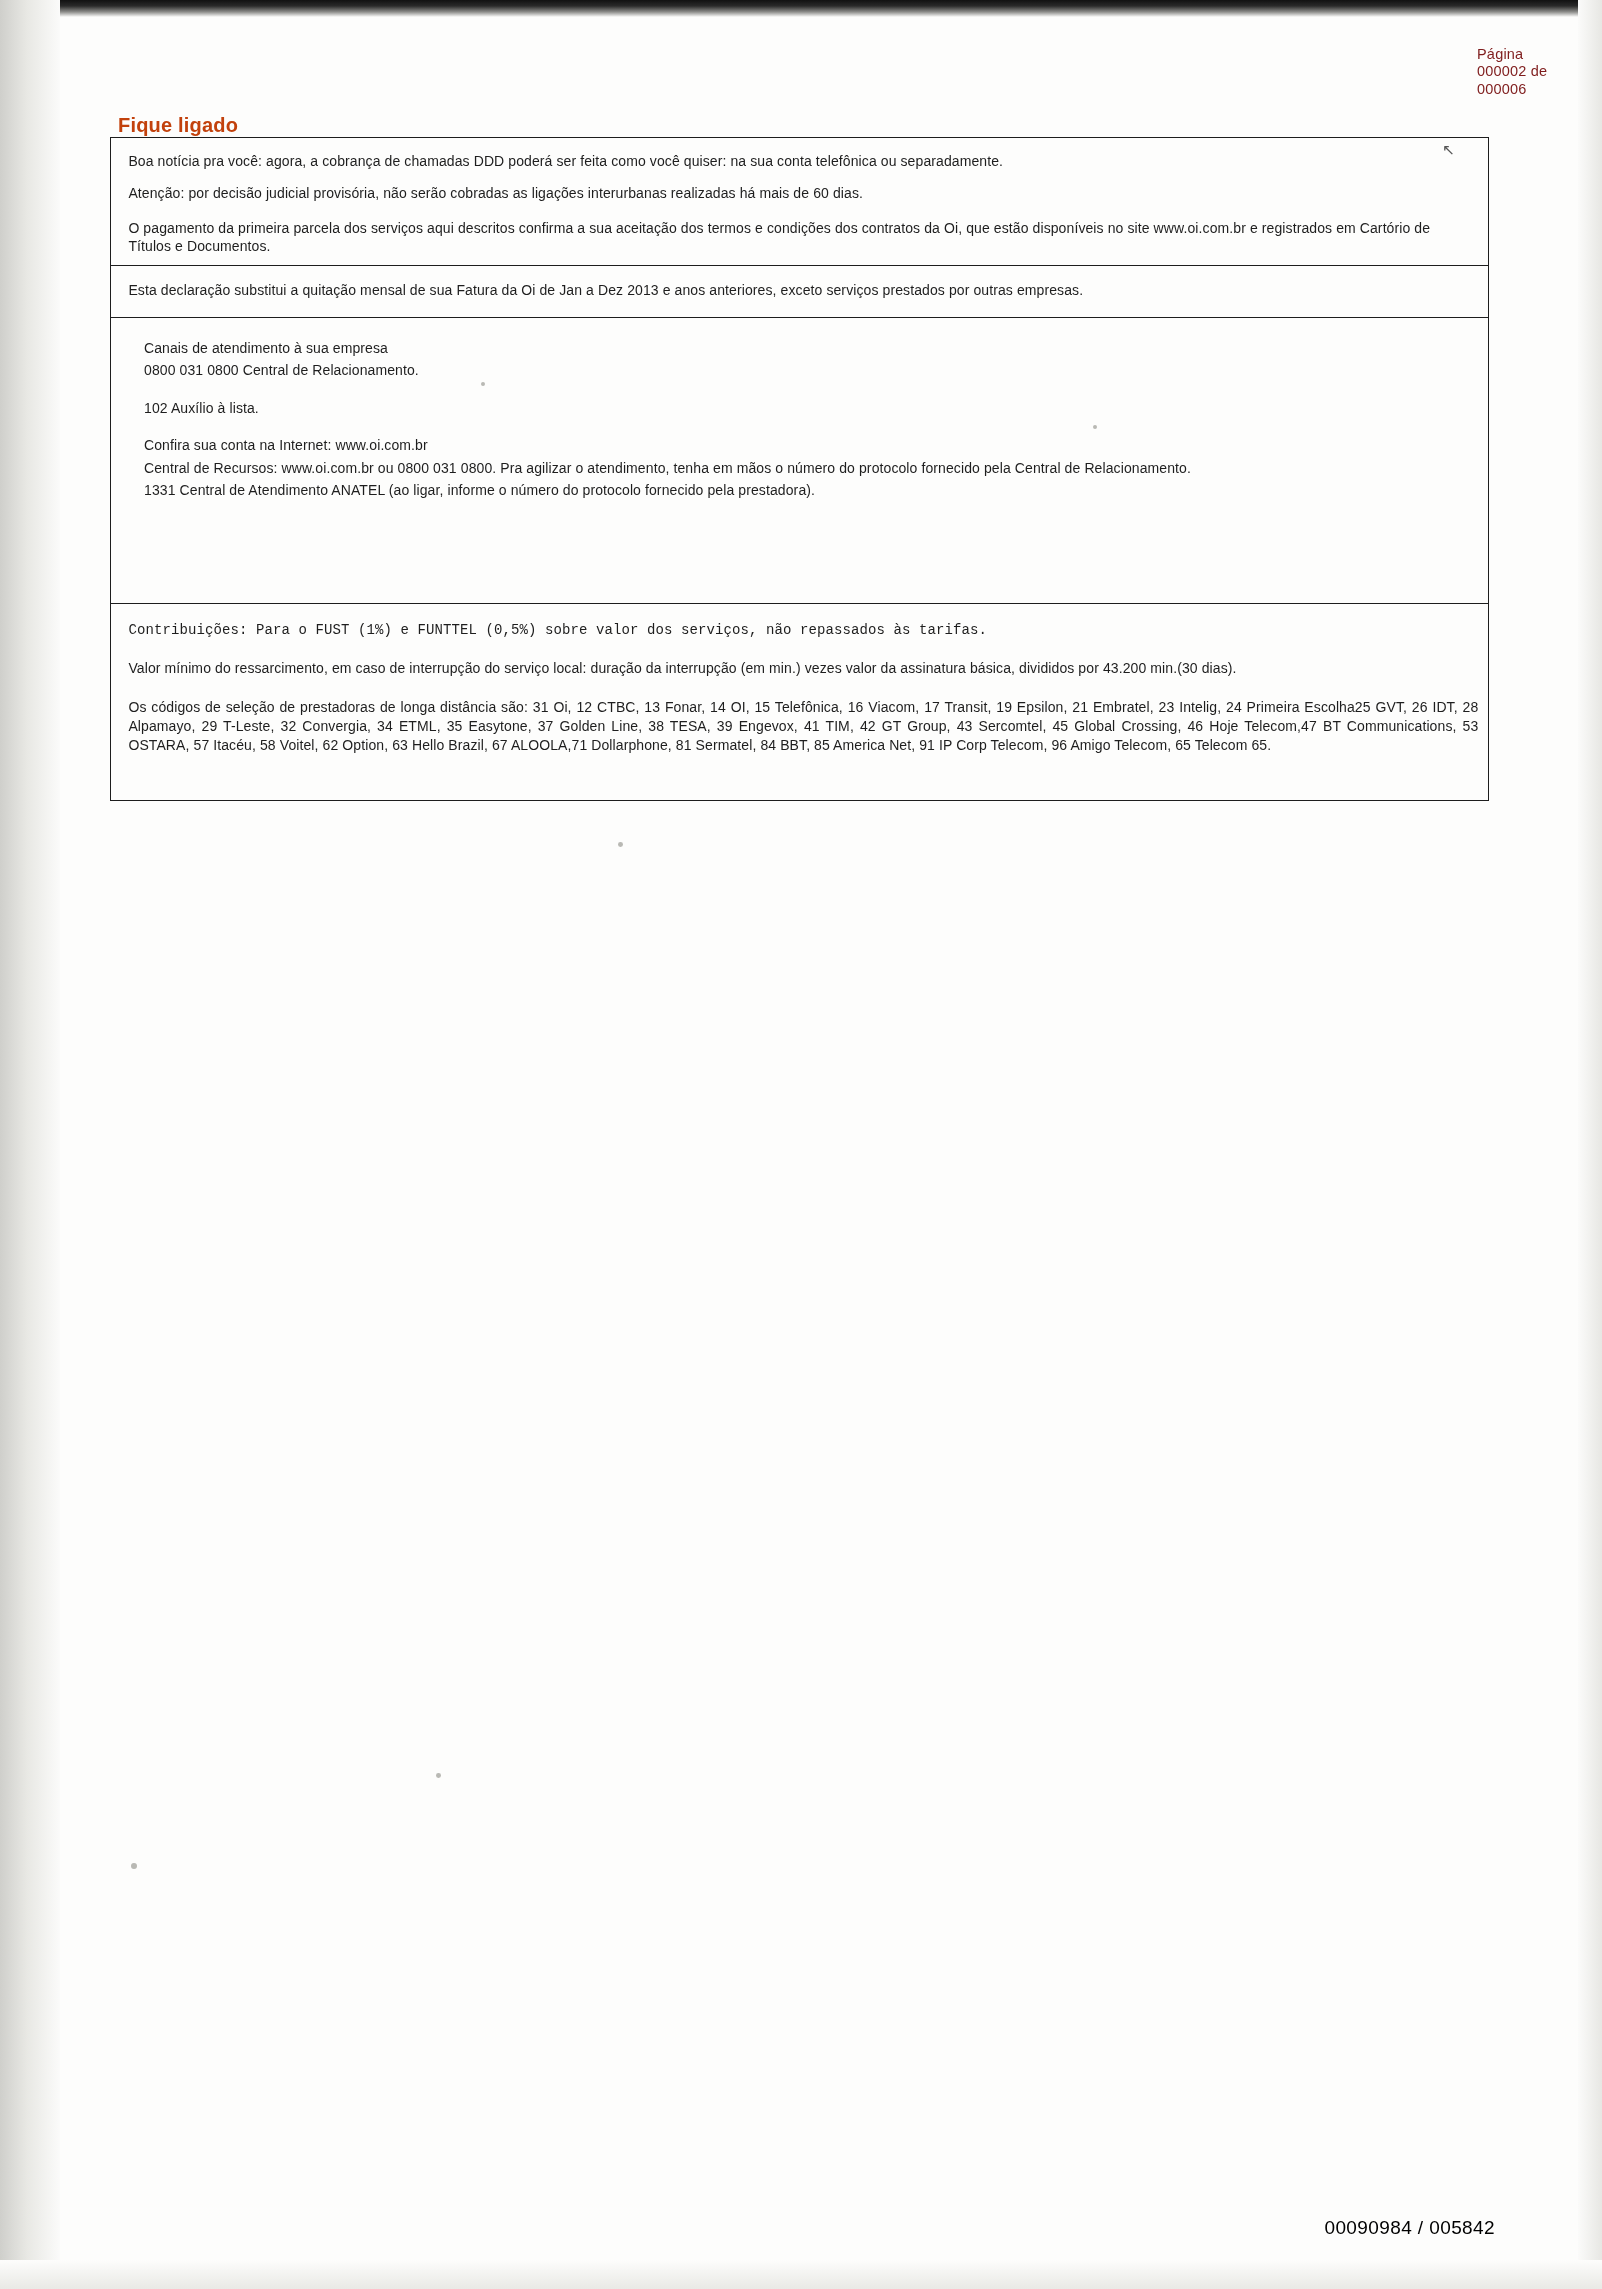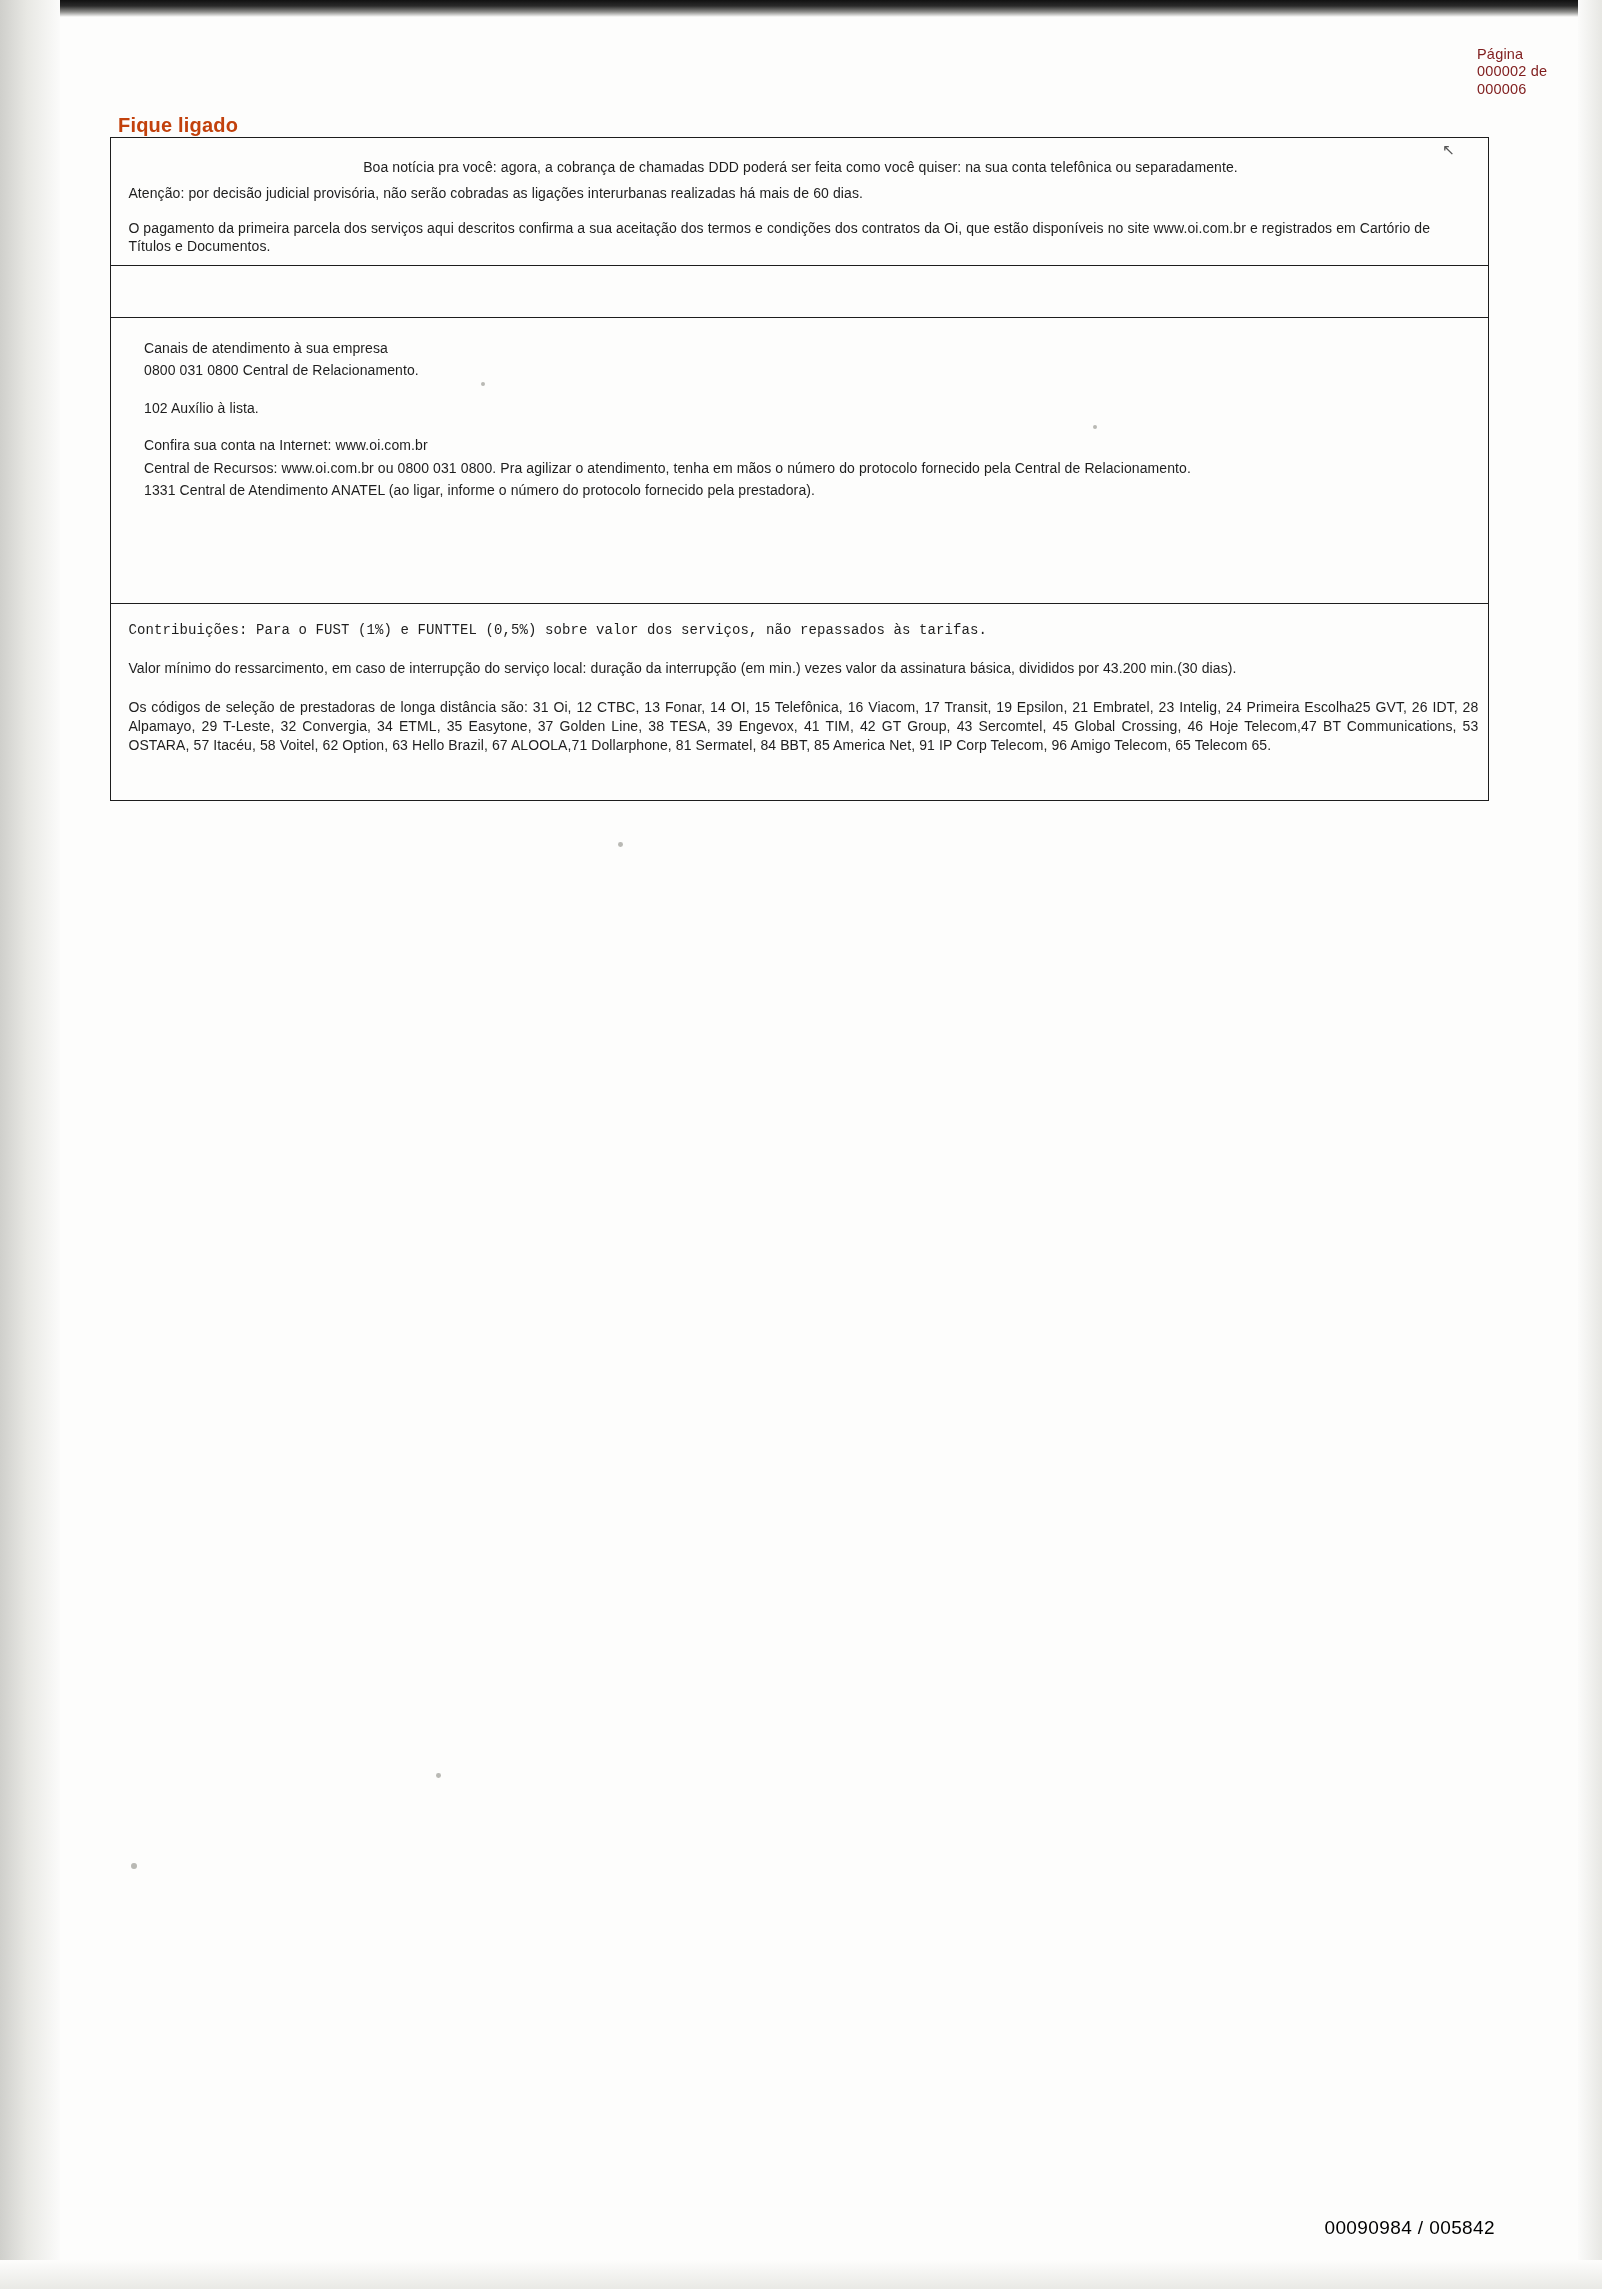--- a/index.html
+++ b/index.html
@@ -95,21 +95,21 @@
   .blk {
     position: absolute;
     font-size: 14px;
     line-height: 18.3px;
     color: #1e1e1e;
     letter-spacing: 0.1px;
   }
 
   .p-note { left: 0; right: 0; padding: 0 15.4px 0 17.4px; }
 
-  .t1 { top: 20px; text-align: center; }
+  .t1 { top: 14px; }
   .t2 { top: 46px; }
   .t3 { top: 81px; }
   .t4 { top: 143px; }
 
   .contact-block {
     left: 33px;
     top: 201px;
     width: 1284px;
   }
   .contact-line { margin: 0 0 3.9px 0; }
@@ -170,20 +170,21 @@
 <div class="section-title">Fique ligado</div>
 
 <div class="main-box">
 
   <div class="blk p-note t1">Boa notícia pra você: agora, a cobrança de chamadas DDD poderá ser feita como você quiser: na sua conta telefônica ou separadamente.</div>
   <div class="blk p-note t2">Atenção: por decisão judicial provisória, não serão cobradas as ligações interurbanas realizadas há mais de 60 dias.</div>
   <div class="blk p-note t3">O pagamento da primeira parcela dos serviços aqui descritos confirma a sua aceitação dos termos e condições dos contratos da Oi, que estão disponíveis no site www.oi.com.br e registrados em Cartório de Títulos e Documentos.</div>
 
   <div class="divider d1"></div>
 
+  <div class="blk p-note t4">Esta declaração substitui a quitação mensal de sua Fatura da Oi de Jan a Dez 2013 e anos anteriores, exceto serviços prestados por outras empresas.</div>
 
   <div class="divider d2"></div>
 
   <div class="blk contact-block">
     <div class="contact-line">Canais de atendimento à sua empresa</div>
     <div class="contact-line">0800 031 0800 Central de Relacionamento.</div>
     <div class="contact-gap"></div>
     <div class="contact-line">102 Auxílio à lista.</div>
     <div class="contact-gap"></div>
     <div class="contact-line">Confira sua conta na Internet: www.oi.com.br</div>

